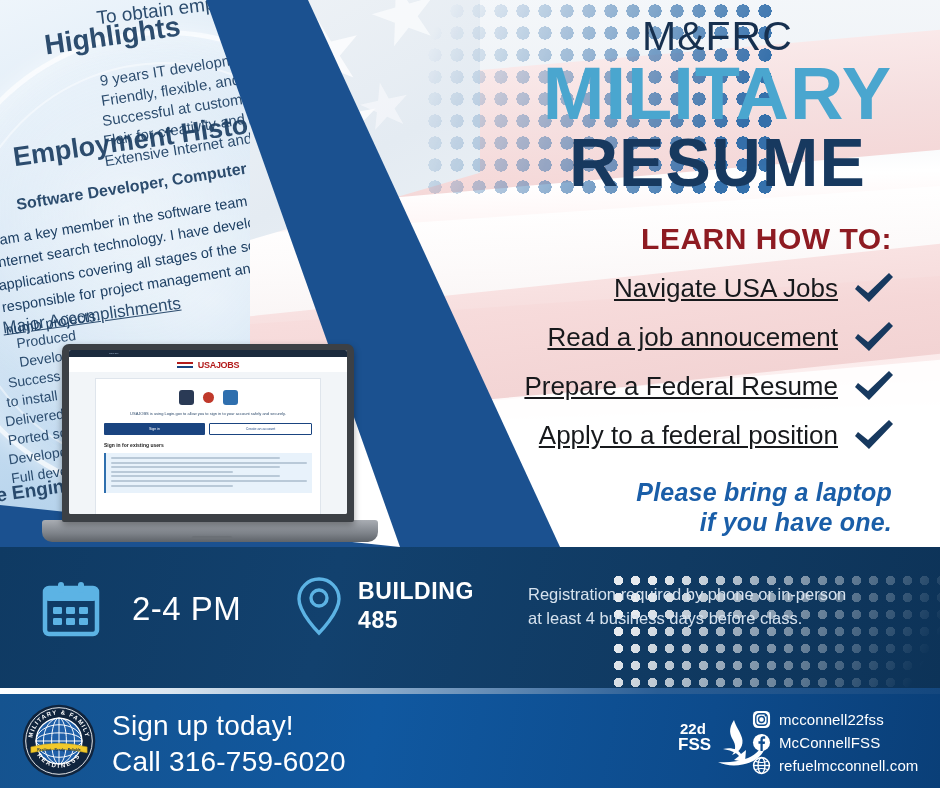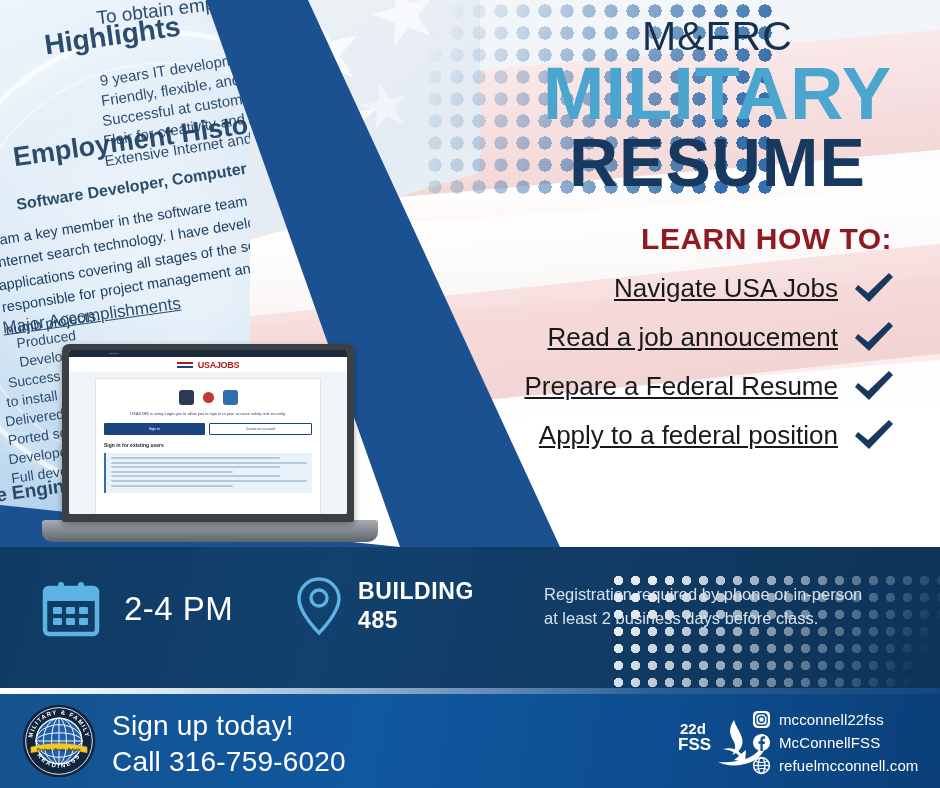--- a/index.html
+++ b/index.html
@@ -168,26 +168,26 @@
     overflow:hidden;
   }
   .dots-band{
     position:absolute; right:0; bottom:0; width:330px; height:120px;
     background-image:radial-gradient(#ffffff 40%, transparent 41%);
     background-size:17px 17px;
     -webkit-mask-image:linear-gradient(300deg, rgba(0,0,0,0) 8%, rgba(0,0,0,1) 88%);
     mask-image:linear-gradient(300deg, rgba(0,0,0,0) 8%, rgba(0,0,0,1) 88%);
     opacity:.9;
   }
-  .time-grp{ position:absolute; left:42px; top:33px; display:flex; align-items:center; gap:24px; }
+  .time-grp{ position:absolute; left:42px; top:33px; display:flex; align-items:center; gap:32px; }
   .time-txt{ color:#ffffff; font-size:33px; font-weight:400; letter-spacing:.5px; }
   .loc-grp{ position:absolute; left:296px; top:28px; display:flex; align-items:center; gap:16px; }
   .loc-txt{ color:#ffffff; font-size:23px; font-weight:700; line-height:1.25; letter-spacing:.6px;}
   .reg{
-    position:absolute; left:544px; top:36px; width:370px;
+    position:absolute; left:528px; top:36px; width:370px;
     color:#d6e2ee; font-size:16.5px; line-height:1.45; font-weight:400;
   }
 
   
   .divider{
     position:absolute; left:0; top:688px; width:940px; height:6px;
     background:linear-gradient(90deg,#ffffff 0%,#dbe6f0 18%,#86a7c8 42%,#2b5e95 70%,#14477e 100%);
   }
   .footer{
     position:absolute; left:0; top:694px; width:940px; height:94px;
@@ -307,20 +307,24 @@
           </svg>
       </div>
       <div class="brow">
         <span class="lbl">Apply to a federal position</span>
         <svg class="chk" viewBox="0 0 44 34">
             <path d="M3 18 L6 14 L16 22 L37 2 L41 6 L17 31 Z" fill="#17395f"></path>
           </svg>
       </div>
     </div>
 
+    <div class="note">
+      <div>Please bring a laptop</div>
+      <div>if you have one.</div>
+    </div>
 
     <div class="laptop">
       <div class="base"></div>
       <div class="trackline"></div>
       <div class="lid">
         <div class="screen">
           <div class="browser-bar">
               <div class="tiny">login.gov</div>
             </div>
           <div class="usaj-head">
@@ -383,21 +387,21 @@
         <circle cx="23" cy="23" r="8" fill="none" stroke="#5cb3e4" stroke-width="3.4"></circle>
       </svg>
       <span class="loc-txt">
         <span>BUILDING</span><br>
         <span>485</span>
       </span>
     </div>
 
     <div class="reg">
       <div>Registration required by phone or in-person</div>
-      <div>at least 2 business days before class.</div>
+      <div>at least 4 business days before class.</div>
     </div>
   </div>
 
   <div class="divider"></div>
 
   <div class="footer">
 
     <svg class="seal" viewBox="0 0 100 100">
       <defs>
         <path id="arcTop" d="M 14,50 A 36,36 0 0 1 86,50"></path>

